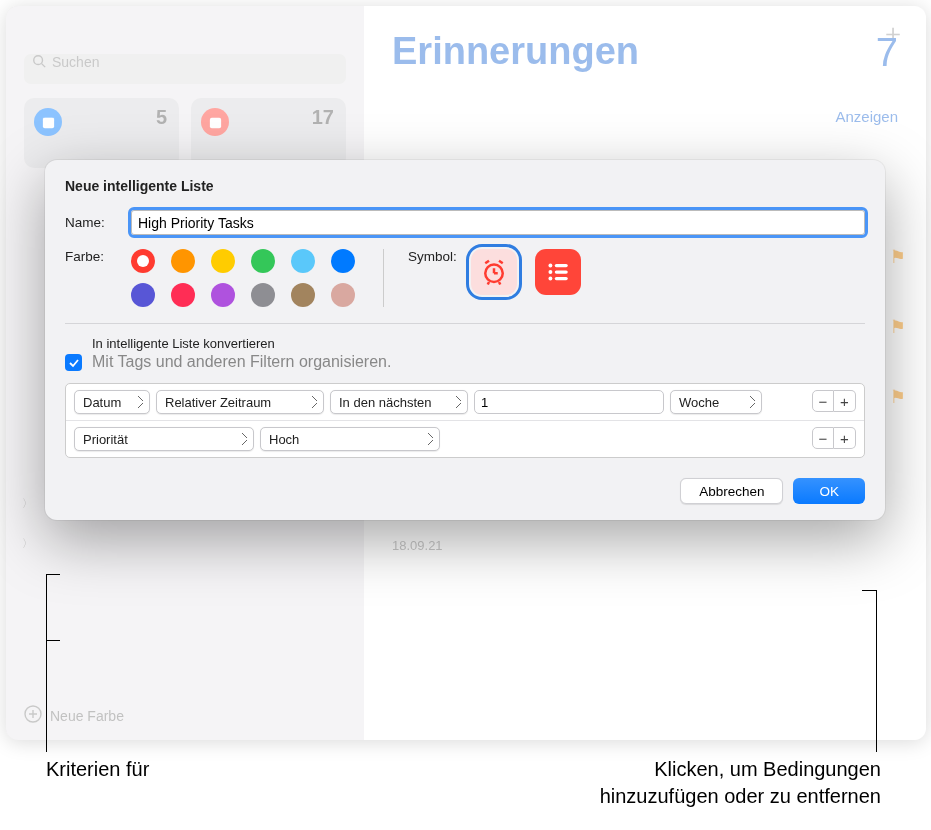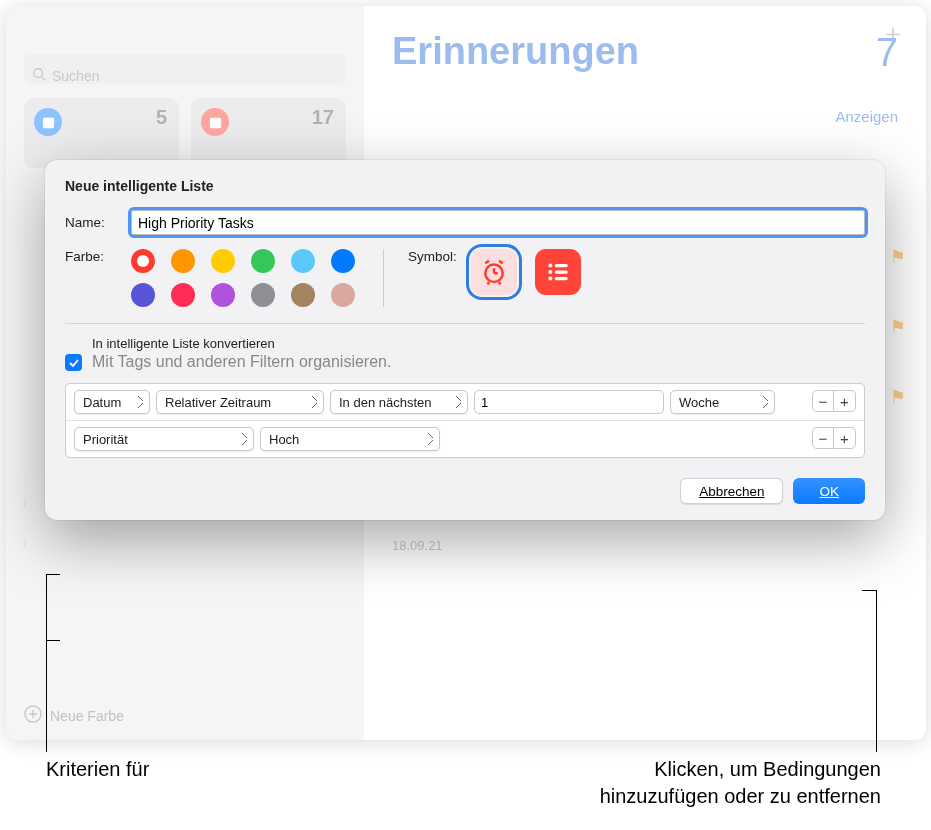--- a/index.html
+++ b/index.html
@@ -46,21 +46,21 @@
     width: 358px;
     background: #e9e7ea;
     padding-top: 48px;
   }
   .search {
     margin: 0 18px 14px;
     height: 30px;
     background: #ddd;
     border-radius: 7px;
     display: flex;
-    align-items: flex-end;
+    align-items: flex-start;
     padding: 0 8px;
     color: #888;
     font-size: 14px;
     gap: 6px;
   }
   .smart-cards {
     display: flex; gap: 12px;
     margin: 0 18px;
   }
   .smart-card {
@@ -315,21 +315,20 @@
   .modal-buttons {
     display: flex; justify-content: flex-end; gap: 10px;
   }
   .btn {
     height: 26px;
     padding: 0 18px;
     border-radius: 6px;
     font-size: 13.5px;
     border: none;
     cursor: pointer;
-    text-decoration: underline;
   }
   .btn-default {
     background: #fff;
     border: 1px solid #d0d0d4;
     box-shadow: 0 0.5px 1px rgba(0,0,0,0.1);
   }
   .btn-primary {
     background: linear-gradient(#3592ff,#0a7aff);
     color: #fff;
     padding: 0 26px;
@@ -483,21 +482,21 @@
       <div class="sub">Mit Tags und anderen Filtern organisieren.</div>
     </div>
   </div>
 
   <div class="criteria-box">
     <div class="crit-row">
       <div class="popup" style="width:76px">Datum</div>
       <div class="popup" style="width:168px">Relativer Zeitraum</div>
       <div class="popup" style="width:138px">In den nächsten</div>
       <input class="num-input" style="width: 190px;" value="1">
-      <div class="popup" style="width:105px">Woche</div>
+      <div class="popup" style="width:92px">Woche</div>
       <div class="row-btns">
         <div class="rb">−</div>
         <div class="rb">+</div>
       </div>
     </div>
     <div class="crit-row">
       <div class="popup" style="width:180px">Priorität</div>
       <div class="popup" style="width:180px">Hoch</div>
       <div class="row-btns">
         <div class="rb">−</div>

